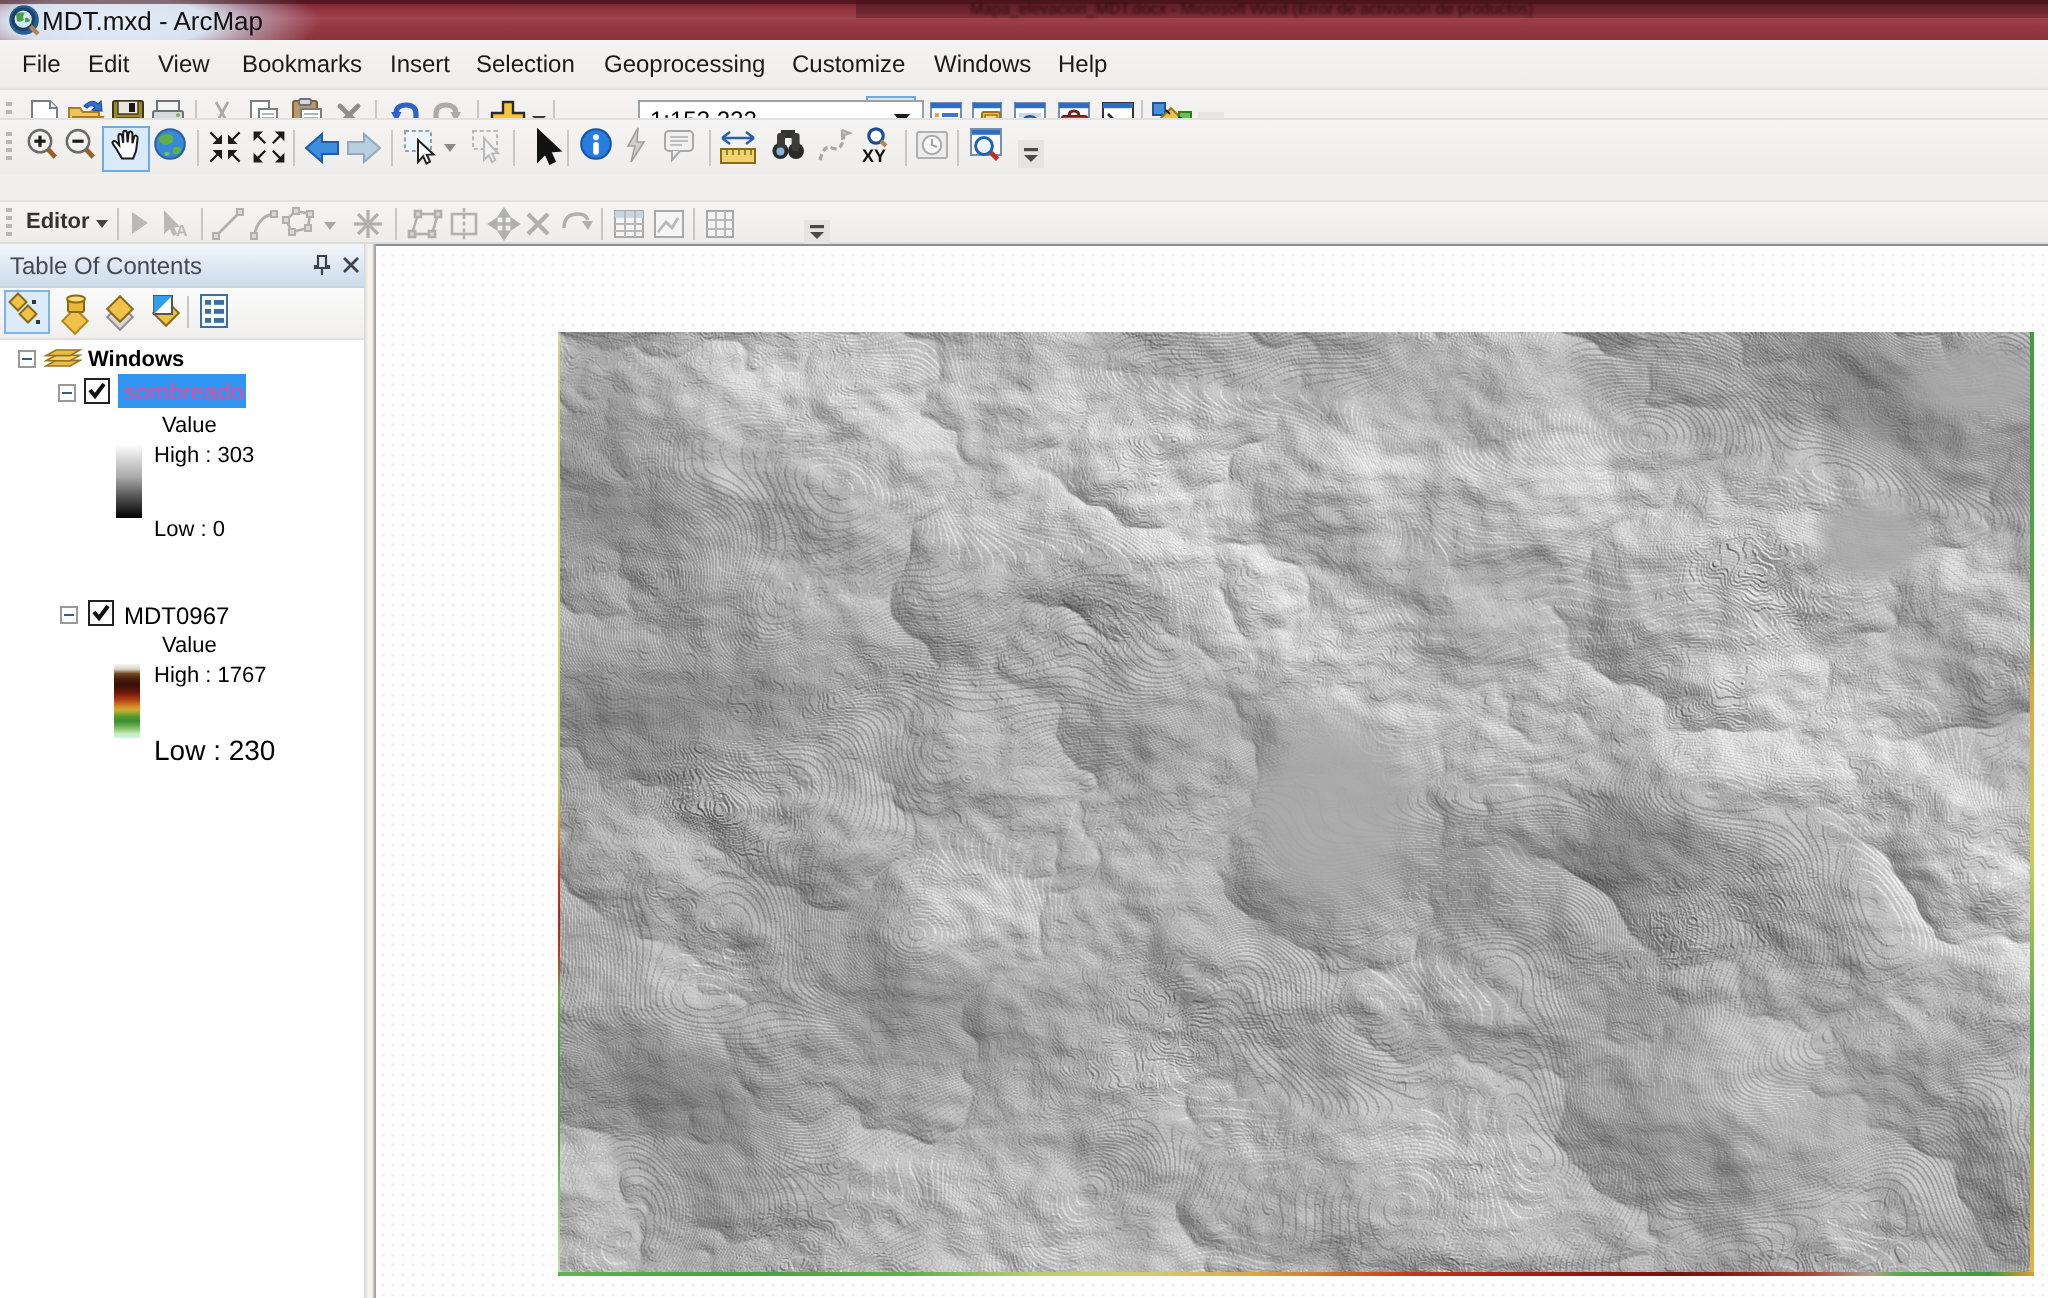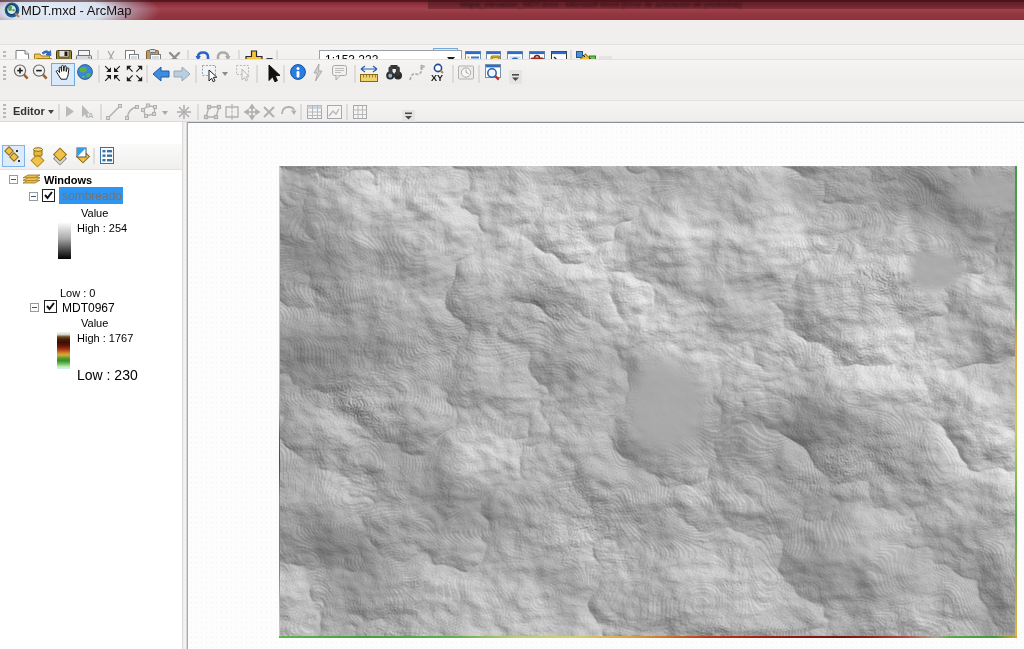--- a/index.html
+++ b/index.html
@@ -6,21 +6,21 @@
 html,body { width:1024px; height:649px; overflow:hidden; font-family:"Liberation Sans", sans-serif; background:#f0efee; }
 #win { position:relative; width:1024px; height:649px; }
 
 
 #titlebar { position:absolute; left:0; top:0; width:1024px; height:20px;
   background:linear-gradient(180deg,#6e222c 0%,#8c303c 20%,#a0424e 45%,#93363f 70%,#8e333c 100%);
   overflow:hidden;
 }
 #titlebar .backwin { position:absolute; left:428px; top:0; width:596px; height:9px;
   background:linear-gradient(180deg,#5c1e26 0%,#6b232c 55%,#803039 100%); box-shadow:-30px 0 20px -10px rgba(92,30,38,0.5); }
-#titlebar .backtxt { position:absolute; left:460px; top:0px; width:340px; height:9px; color:rgba(32,8,12,0.85); font-size:8px; overflow:hidden; filter:blur(0.8px); white-space:nowrap; }
+#titlebar .backtxt { position:absolute; left:485px; top:0px; width:340px; height:9px; color:rgba(32,8,12,0.85); font-size:8px; overflow:hidden; filter:blur(0.8px); white-space:nowrap; }
 #titlebar .glow { position:absolute; left:0px; top:0; width:190px; height:20px;
   background:radial-gradient(ellipse 105px 26px at 55px 11px, rgba(228,237,249,1) 0%, rgba(218,230,244,0.97) 48%, rgba(200,215,235,0.5) 72%, rgba(190,200,220,0) 100%);
 }
 #titlebar .ttxt { position:absolute; left:21px; top:3px; font-size:13px; color:#14100f; }
 #titlebar .topline { position:absolute; left:0; top:0; width:1024px; height:2px; background:rgba(60,12,18,0.55); }
 #appicon { position:absolute; left:4px; top:2px; }
 
 
 #menubar { position:absolute; left:0; top:20px; width:1024px; height:24px;
   background:linear-gradient(180deg,#f4f3f2 0%,#efeeec 100%); border-bottom:1px solid #eceae8; }
@@ -70,20 +70,32 @@
     <svg id="appicon" width="17" height="17" viewBox="0 0 17 17">
       <circle cx="8" cy="8" r="7.4" fill="#1f5f94"></circle>
       <circle cx="7.4" cy="7.4" r="5.2" fill="#cfe7f7"></circle>
       <path d="M4 5 Q6 3.5 8.5 4.5 Q7 6 8 8 Q6 9.5 4.5 8.5 Z" fill="#4f9e3f"></path>
       <path d="M8.5 7 Q10.5 6.5 11 8.5 Q9.5 9.5 8.5 9 Z" fill="#4f9e3f"></path>
       <circle cx="7.6" cy="7.6" r="5.1" fill="none" stroke="#1b3f66" stroke-width="1.6"></circle>
       <line x1="11.2" y1="11.2" x2="15" y2="15" stroke="#b4854f" stroke-width="2.2"></line>
     </svg>
   </div>
 
+  <div id="menubar">
+    <span style="left:11px">File</span>
+    <span style="left:44px">Edit</span>
+    <span style="left:79px">View</span>
+    <span style="left:121px">Bookmarks</span>
+    <span style="left:195px">Insert</span>
+    <span style="left:238px">Selection</span>
+    <span style="left:302px">Geoprocessing</span>
+    <span style="left:396px">Customize</span>
+    <span style="left:467px">Windows</span>
+    <span style="left:529px">Help</span>
+  </div>
 
   <div id="tb1" class="tbrow">
     <div class="grip" style="top:6px;height:16px"></div>
     <svg id="tb1icons" width="640" height="28" style="position:absolute;left:0;top:0">
 
       <g transform="translate(15,5)">
         <path d="M1 0.5 L10 0.5 L13.5 4 L13.5 16.5 L1 16.5 Z" fill="#fff" stroke="#7a7d82" stroke-width="1"></path>
         <path d="M10 0.5 L10 4 L13.5 4" fill="#e8eef4" stroke="#7a7d82" stroke-width="1"></path>
       </g>
 
@@ -490,20 +502,29 @@
       <g transform="translate(402,9)">
         <rect x="0" y="0" width="13" height="12" style="fill:#e6e4e2"></rect>
         <rect x="3" y="2.5" width="7" height="1.6" fill="#4a4a4a"></rect>
         <path d="M3 6 L10 6 L6.5 9.5 Z" fill="#4a4a4a"></path>
       </g>
     </svg>
   </div>
 
   <div id="content">
     <div id="toc">
+      <div id="tochdr">
+        <span class="t">Table Of Contents</span>
+        <svg width="10" height="11" viewBox="0 0 10 11" style="position:absolute;left:156px;top:5px">
+          <path d="M3 1 L7 1 L7 6 L8.5 6 L8.5 7 L1.5 7 L1.5 6 L3 6 Z M5 7 L5 10.5" stroke="#3c414a" stroke-width="1.1" fill="none"></path>
+        </svg>
+        <svg width="9" height="9" viewBox="0 0 9 9" style="position:absolute;left:171px;top:6px">
+          <path d="M1 1 L8 8 M8 1 L1 8" stroke="#3c414a" stroke-width="1.4"></path>
+        </svg>
+      </div>
       <div id="tocbtns">
         <div style="position:absolute;left:2px;top:1px;width:23px;height:22px;background:#dcebfa;border:1px solid #7eb4ea;"></div>
         <svg width="180" height="26" style="position:absolute;left:0;top:0">
 
           <g transform="translate(6,4)">
             <rect x="0" y="0" width="6" height="6" transform="rotate(45 3 3)" fill="#f0c24a" stroke="#8a6a10" stroke-width="1"></rect>
             <rect x="5" y="6" width="6" height="6" transform="rotate(45 8 9)" fill="#f0c24a" stroke="#8a6a10" stroke-width="1"></rect>
             <rect x="10" y="2" width="2" height="2" fill="#333"></rect>
               <rect x="12" y="12" width="2" height="2" fill="#333"></rect>
           </g>
@@ -547,25 +568,25 @@
             <path d="M1 5.8 L6 3 L18 3 L13 5.8 Z" fill="#e8bc4a"></path>
           </g>
         </svg>
         <span style="position:absolute;left:44px;top:4px;font-weight:bold;font-size:11px;">Windows</span>
 
         <div class="expbox" style="left:29px;top:22px"></div>
         <div class="cb" style="left:42px;top:19px"><svg width="11" height="11" viewBox="0 0 11 11">
               <path d="M2 5 L4.5 8 L9 2" stroke="#111" stroke-width="2" fill="none"></path>
             </svg></div>
         <div style="position:absolute;left:59px;top:17px;width:64px;height:17px;background:#2e96f2;"></div>
-        <span style="position:absolute;left:62px;top:19px;font-size:12px;color:#737373;">sombreado</span>
+        <span style="position:absolute;left:62px;top:19px;font-size:12px;color:#ec4899;">sombreado</span>
         <div style="position:absolute;left:81px;top:37px;font-size:11px;">Value</div>
         <div style="position:absolute;left:58px;top:52px;width:13px;height:37px;background:linear-gradient(180deg,#ffffff 0%,#e8e8e8 12%,#a8a8a8 45%,#585858 70%,#181818 92%,#000 100%);"></div>
-        <div style="position:absolute;left:77px;top:52px;font-size:11px;">High : 254</div>
-        <div style="position:absolute;left:60px;top:89px;font-size:11px;margin-top:28px;">Low : 0</div>
+        <div style="position:absolute;left:77px;top:52px;font-size:11px;">High : 303</div>
+        <div style="position:absolute;left:77px;top:89px;font-size:11px;">Low : 0</div>
 
         <div class="expbox" style="left:30px;top:133px"></div>
         <div class="cb" style="left:44px;top:130px"><svg width="11" height="11" viewBox="0 0 11 11">
               <path d="M2 5 L4.5 8 L9 2" stroke="#111" stroke-width="2" fill="none"></path>
             </svg></div>
         <span style="position:absolute;left:62px;top:131px;font-size:12px;color:#000;">MDT0967</span>
         <div style="position:absolute;left:81px;top:147px;font-size:11px;">Value</div>
         <div style="position:absolute;left:57px;top:162px;width:13px;height:37px;background:linear-gradient(180deg,#f6f6f4 0%,#d8d2c8 7%,#6e4a24 13%,#46200c 20%,#3c0e06 28%,#5c1408 36%,#8c2410 43%,#b44418 49%,#cc6c20 54%,#d89028 58%,#ccb032 62%,#9aa82c 66%,#549a30 71%,#3c8c30 77%,#5cac4c 83%,#98cc78 89%,#c4ecbc 94%,#d0f4e0 100%);"></div>
         <div style="position:absolute;left:77px;top:162px;font-size:11px;">High : 1767</div>
         <div style="position:absolute;left:77px;top:197px;font-size:14px;">Low : 230</div>

